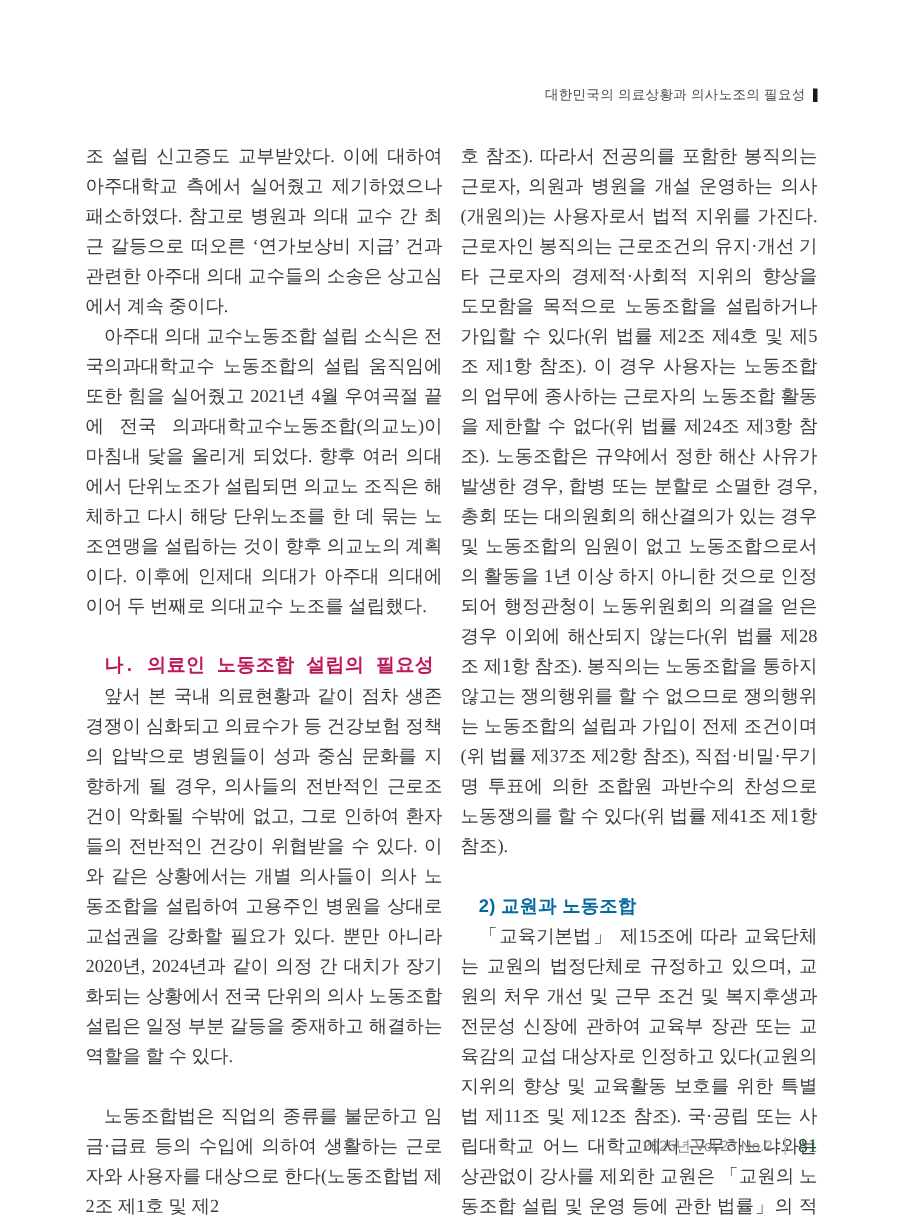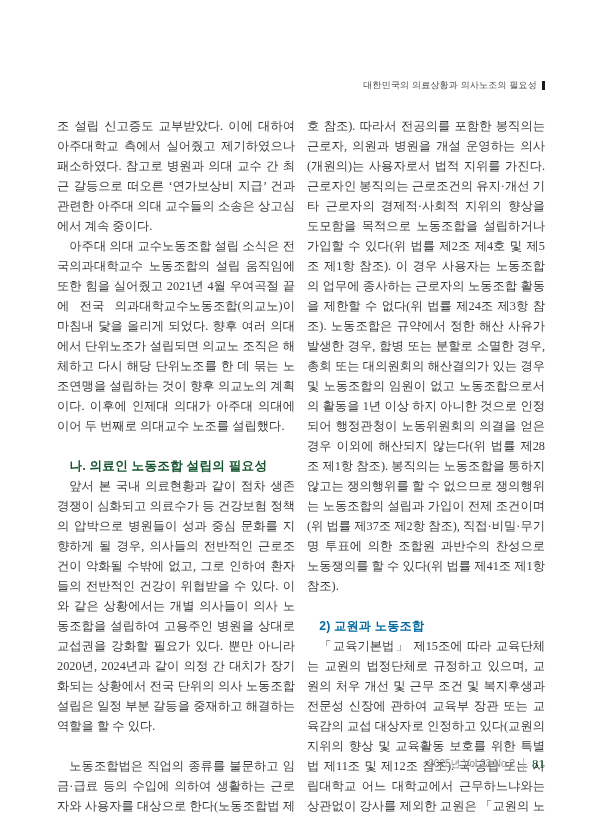--- a/index.html
+++ b/index.html
@@ -8,21 +8,21 @@
     background:#fbfbfa;
     font-family:"Liberation Serif","DejaVu Serif",serif;
     color:#3b3b3b;
     overflow:hidden;
   }
   .page{
     position:relative;
     width:600px;height:814px;
     background:#ffffff;
     box-sizing:border-box;
-    padding:78px 55px 0 57px;
+    padding:56px 55px 0 57px;
   }
   
   .running-header{
     display:flex;
     justify-content:flex-end;
     align-items:center;
     gap:5px;
     font-family:"Liberation Sans","DejaVu Sans",sans-serif;
     font-size:9px;
     letter-spacing:0.2px;
@@ -46,24 +46,24 @@
     line-height:20px;
     text-align:justify;
     text-justify:inter-character;
   }
   .col p{
     margin:0;
   }
   .col p.indent{ text-indent:1em; }
   .spacer{ height:20px; }
   .sec-heading{
-    font-family:Liberation Serif, serif;
+    font-family:Liberation Mono, monospace;
     font-weight:bold;
     font-size:12.6px;
-    color:#14532d;
+    color:#be185d;
     text-indent:1em;
     line-height:20px;
     letter-spacing:0.3px;
   }
   .sub-heading{
     font-family:"Liberation Sans","DejaVu Sans",sans-serif;
     font-weight:bold;
     font-size:12.2px;
     color:#0369a1;
     text-indent:1em;

